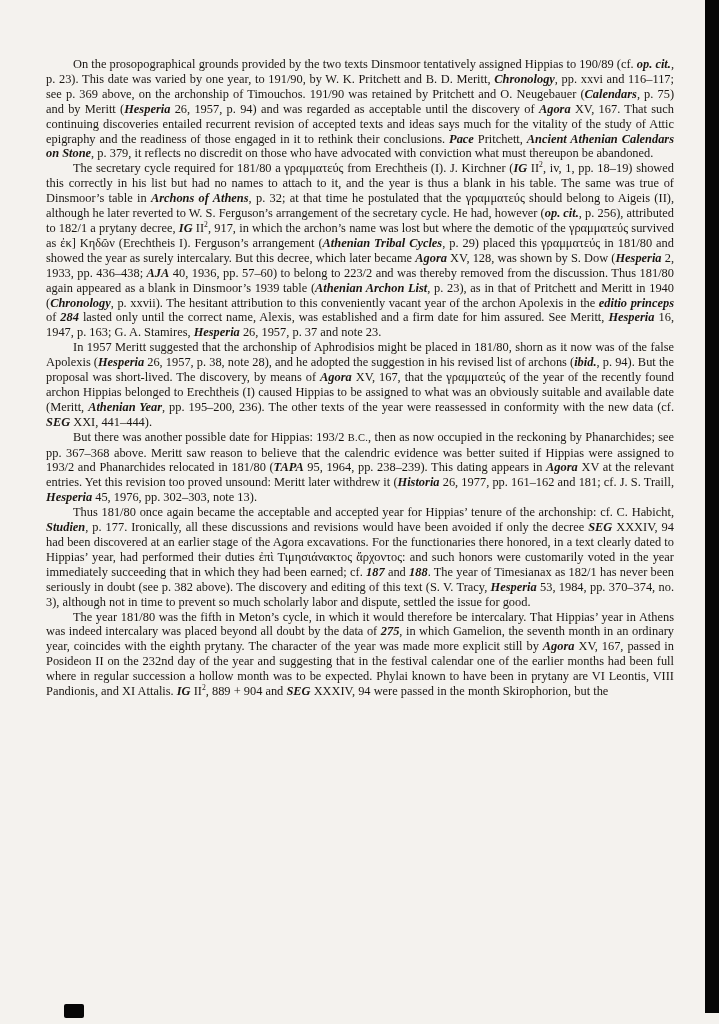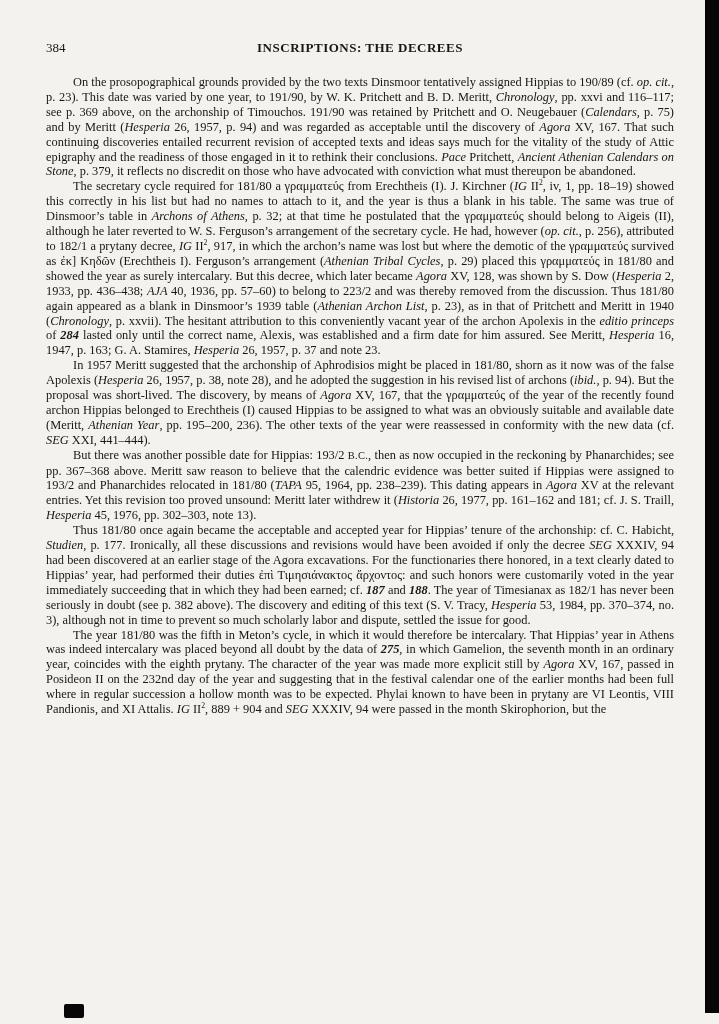--- a/index.html
+++ b/index.html
@@ -47,21 +47,21 @@
   .body-text{
     margin-top:17px;
     font-size:12.4px;
     line-height:14.9px;
     text-align:justify;
   }
   .para{
     margin:0;
     text-indent:27px;
   }
-  .para .i{font-style:italic;}
+  .para .i{font-style:italic;font-weight:bold;}
   .para .b{font-weight:bold;font-style:italic;}
   .para .sc{font-size:0.84em;letter-spacing:0.03em;}
   .para sup{
     font-size:0.62em;
     line-height:0;
     vertical-align:super;
   }
   .scan-bar{
     position:absolute;
     top:0;
@@ -80,24 +80,20 @@
     border-radius:2px;
   }
 </style>
 </head>
 <body>
 
 <div class="page">
   <div class="scan-bar"></div>
   <div class="scan-blot"></div>
   <div class="content">
-    <header class="running-head">
-      <span class="page-num">384</span>
-      <span class="head-title">INSCRIPTIONS: THE DECREES</span>
-    </header>
     <main class="body-text">
         <p class="para"><span>On the prosopographical grounds provided by the two texts Dinsmoor tentatively assigned Hippias to 190/89 (cf. </span><span class="i">op. cit.</span><span>, p. 23).  This date was varied by one year, to 191/90, by W. K. Pritchett and B. D. Meritt, </span><span class="i">Chronology</span><span>, pp. xxvi and 116–117; see p. 369 above, on the archonship of Timouchos.  191/90 was retained by Pritchett and O. Neugebauer (</span><span class="i">Calendars</span><span>, p. 75) and by Meritt (</span><span class="i">Hesperia</span><span> 26, 1957, p. 94) and was regarded as acceptable until the discovery of </span><span class="i">Agora</span><span> XV, 167.  That such continuing discoveries entailed recurrent revision of accepted texts and ideas says much for the vitality of the study of Attic epigraphy and the readiness of those engaged in it to rethink their conclusions.  </span><span class="i">Pace</span><span> Pritchett, </span><span class="i">Ancient Athenian Calendars on Stone</span><span>, p. 379, it reflects no discredit on those who have advocated with conviction what must thereupon be abandoned.</span></p>
         <p class="para"><span>The secretary cycle required for 181/80 a γραμματεύς from Erechtheis (I).  J. Kirchner (</span><span class="i">IG</span><span> II</span><sup>2</sup><span>, iv, 1, pp. 18–19) showed this correctly in his list but had no names to attach to it, and the year is thus a blank in his table.  The same was true of Dinsmoor’s table in </span><span class="i">Archons of Athens</span><span>, p. 32; at that time he postulated that the γραμματεύς should belong to Aigeis (II), although he later reverted to W. S. Ferguson’s arrangement of the secretary cycle.  He had, however (</span><span class="i">op. cit.</span><span>, p. 256), attributed to 182/1 a prytany decree, </span><span class="i">IG</span><span> II</span><sup>2</sup><span>, 917, in which the archon’s name was lost but where the demotic of the γραμματεύς survived as ἐκ] Κηδῶν (Erechtheis I).  Ferguson’s arrangement (</span><span class="i">Athenian Tribal Cycles</span><span>, p. 29) placed this γραμματεύς in 181/80 and showed the year as surely intercalary.  But this decree, which later became </span><span class="i">Agora</span><span> XV, 128, was shown by S. Dow (</span><span class="i">Hesperia</span><span> 2, 1933, pp. 436–438; </span><span class="i">AJA</span><span> 40, 1936, pp. 57–60) to belong to 223/2 and was thereby removed from the discussion.  Thus 181/80 again appeared as a blank in Dinsmoor’s 1939 table (</span><span class="i">Athenian Archon List</span><span>, p. 23), as in that of Pritchett and Meritt in 1940 (</span><span class="i">Chronology</span><span>, p. xxvii).  The hesitant attribution to this conveniently vacant year of the archon Apolexis in the </span><span class="i">editio princeps</span><span> of </span><span class="b">284</span><span> lasted only until the correct name, Alexis, was established and a firm date for him assured.  See Meritt, </span><span class="i">Hesperia</span><span> 16, 1947, p. 163; G. A. Stamires, </span><span class="i">Hesperia</span><span> 26, 1957, p. 37 and note 23.</span></p>
         <p class="para"><span>In 1957 Meritt suggested that the archonship of Aphrodisios might be placed in 181/80, shorn as it now was of the false Apolexis (</span><span class="i">Hesperia</span><span> 26, 1957, p. 38, note 28), and he adopted the suggestion in his revised list of archons (</span><span class="i">ibid.</span><span>, p. 94).  But the proposal was short-lived.  The discovery, by means of </span><span class="i">Agora</span><span> XV, 167, that the γραμματεύς of the year of the recently found archon Hippias belonged to Erechtheis (I) caused Hippias to be assigned to what was an obviously suitable and available date (Meritt, </span><span class="i">Athenian Year</span><span>, pp. 195–200, 236).  The other texts of the year were reassessed in conformity with the new data (cf. </span><span class="i">SEG</span><span> XXI, 441–444).</span></p>
         <p class="para"><span>But there was another possible date for Hippias:  193/2 </span><span class="sc">B.C.</span><span>, then as now occupied in the reckoning by Phanarchides; see pp. 367–368 above.  Meritt saw reason to believe that the calendric evidence was better suited if Hippias were assigned to 193/2 and Phanarchides relocated in 181/80 (</span><span class="i">TAPA</span><span> 95, 1964, pp. 238–239).  This dating appears in </span><span class="i">Agora</span><span> XV at the relevant entries.  Yet this revision too proved unsound:  Meritt later withdrew it (</span><span class="i">Historia</span><span> 26, 1977, pp. 161–162 and 181; cf. J. S. Traill, </span><span class="i">Hesperia</span><span> 45, 1976, pp. 302–303, note 13).</span></p>
         <p class="para"><span>Thus 181/80 once again became the acceptable and accepted year for Hippias’ tenure of the archonship:  cf. C. Habicht, </span><span class="i">Studien</span><span>, p. 177.  Ironically, all these discussions and revisions would have been avoided if only the decree </span><span class="i">SEG</span><span> XXXIV, 94 had been discovered at an earlier stage of the Agora excavations.  For the functionaries there honored, in a text clearly dated to Hippias’ year, had performed their duties ἐπὶ Τιμησιάνακτος ἄρχοντος: and such honors were customarily voted in the year immediately succeeding that in which they had been earned; cf. </span><span class="b">187</span><span> and </span><span class="b">188</span><span>.  The year of Timesianax as 182/1 has never been seriously in doubt (see p. 382 above).  The discovery and editing of this text (S. V. Tracy, </span><span class="i">Hesperia</span><span> 53, 1984, pp. 370–374, no. 3), although not in time to prevent so much scholarly labor and dispute, settled the issue for good.</span></p>
         <p class="para"><span>The year 181/80 was the fifth in Meton’s cycle, in which it would therefore be intercalary.  That Hippias’ year in Athens was indeed intercalary was placed beyond all doubt by the data of </span><span class="b">275</span><span>, in which Gamelion, the seventh month in an ordinary year, coincides with the eighth prytany.  The character of the year was made more explicit still by </span><span class="i">Agora</span><span> XV, 167, passed in Posideon II on the 232nd day of the year and suggesting that in the festival calendar one of the earlier months had been full where in regular succession a hollow month was to be expected.  Phylai known to have been in prytany are VI Leontis, VIII Pandionis, and XI Attalis.  </span><span class="i">IG</span><span> II</span><sup>2</sup><span>, 889 + 904 and </span><span class="i">SEG</span><span> XXXIV, 94 were passed in the month Skirophorion, but the</span></p>
       </main>
   </div>
 </div>

